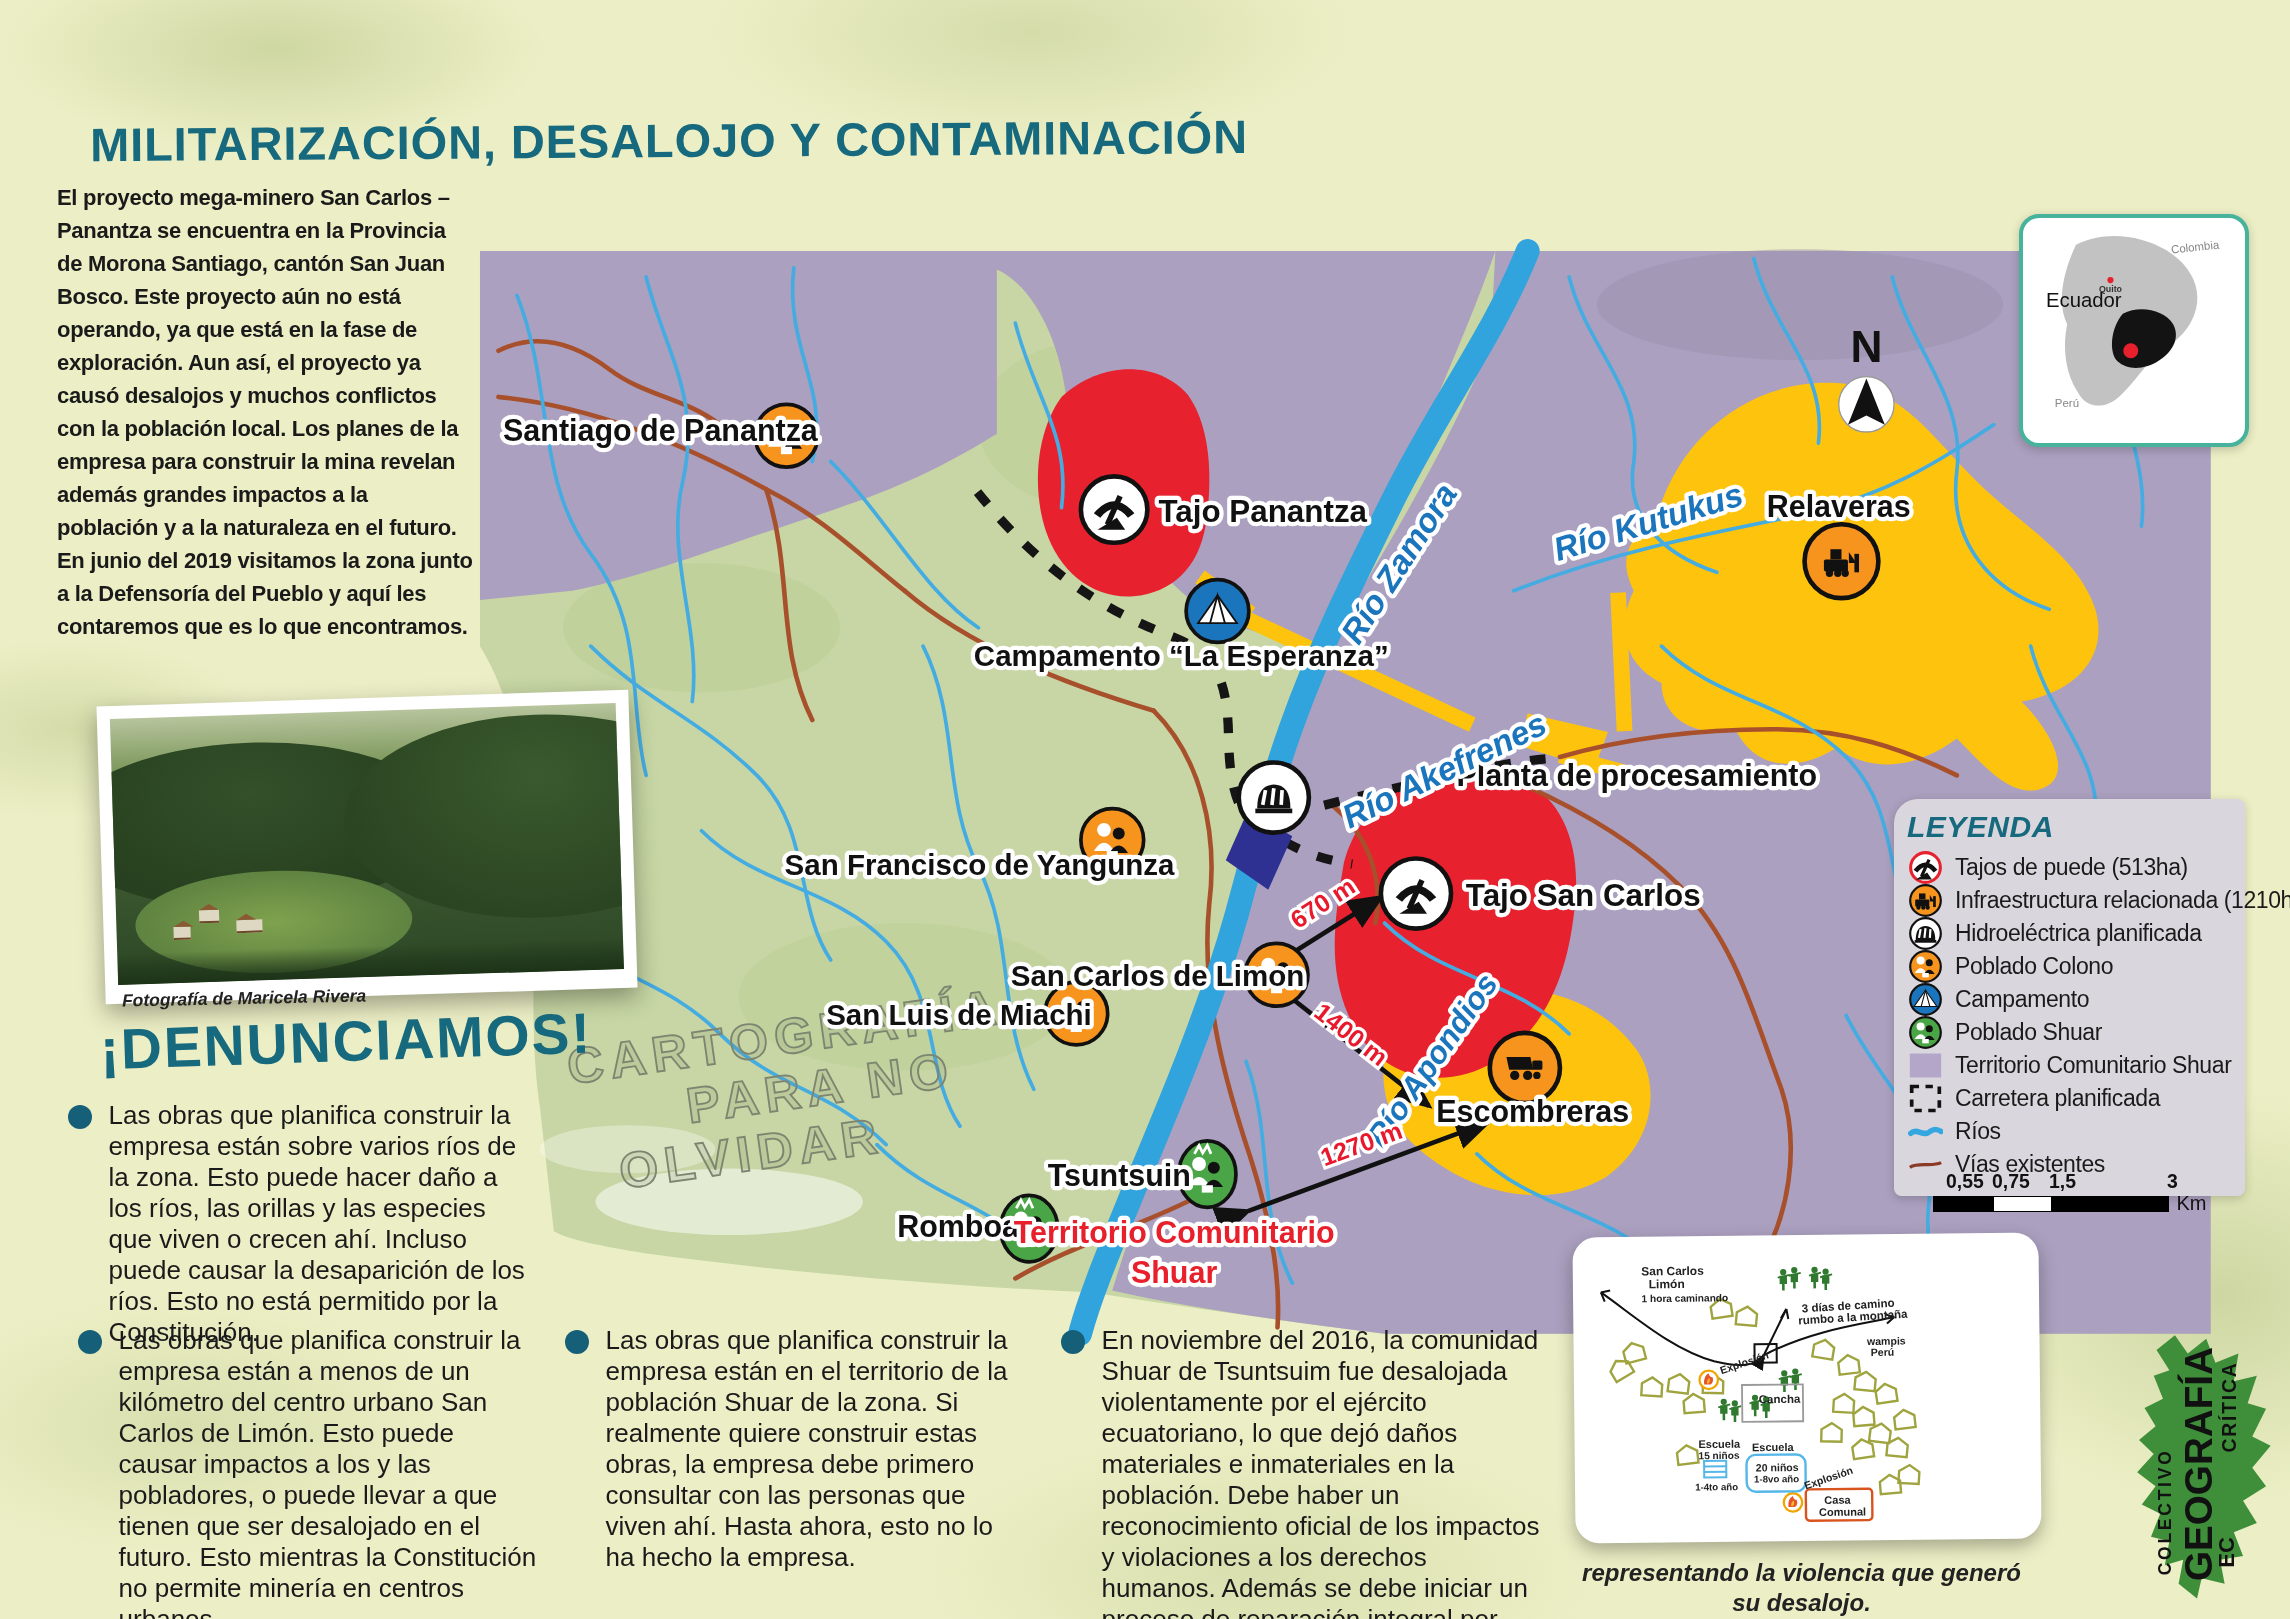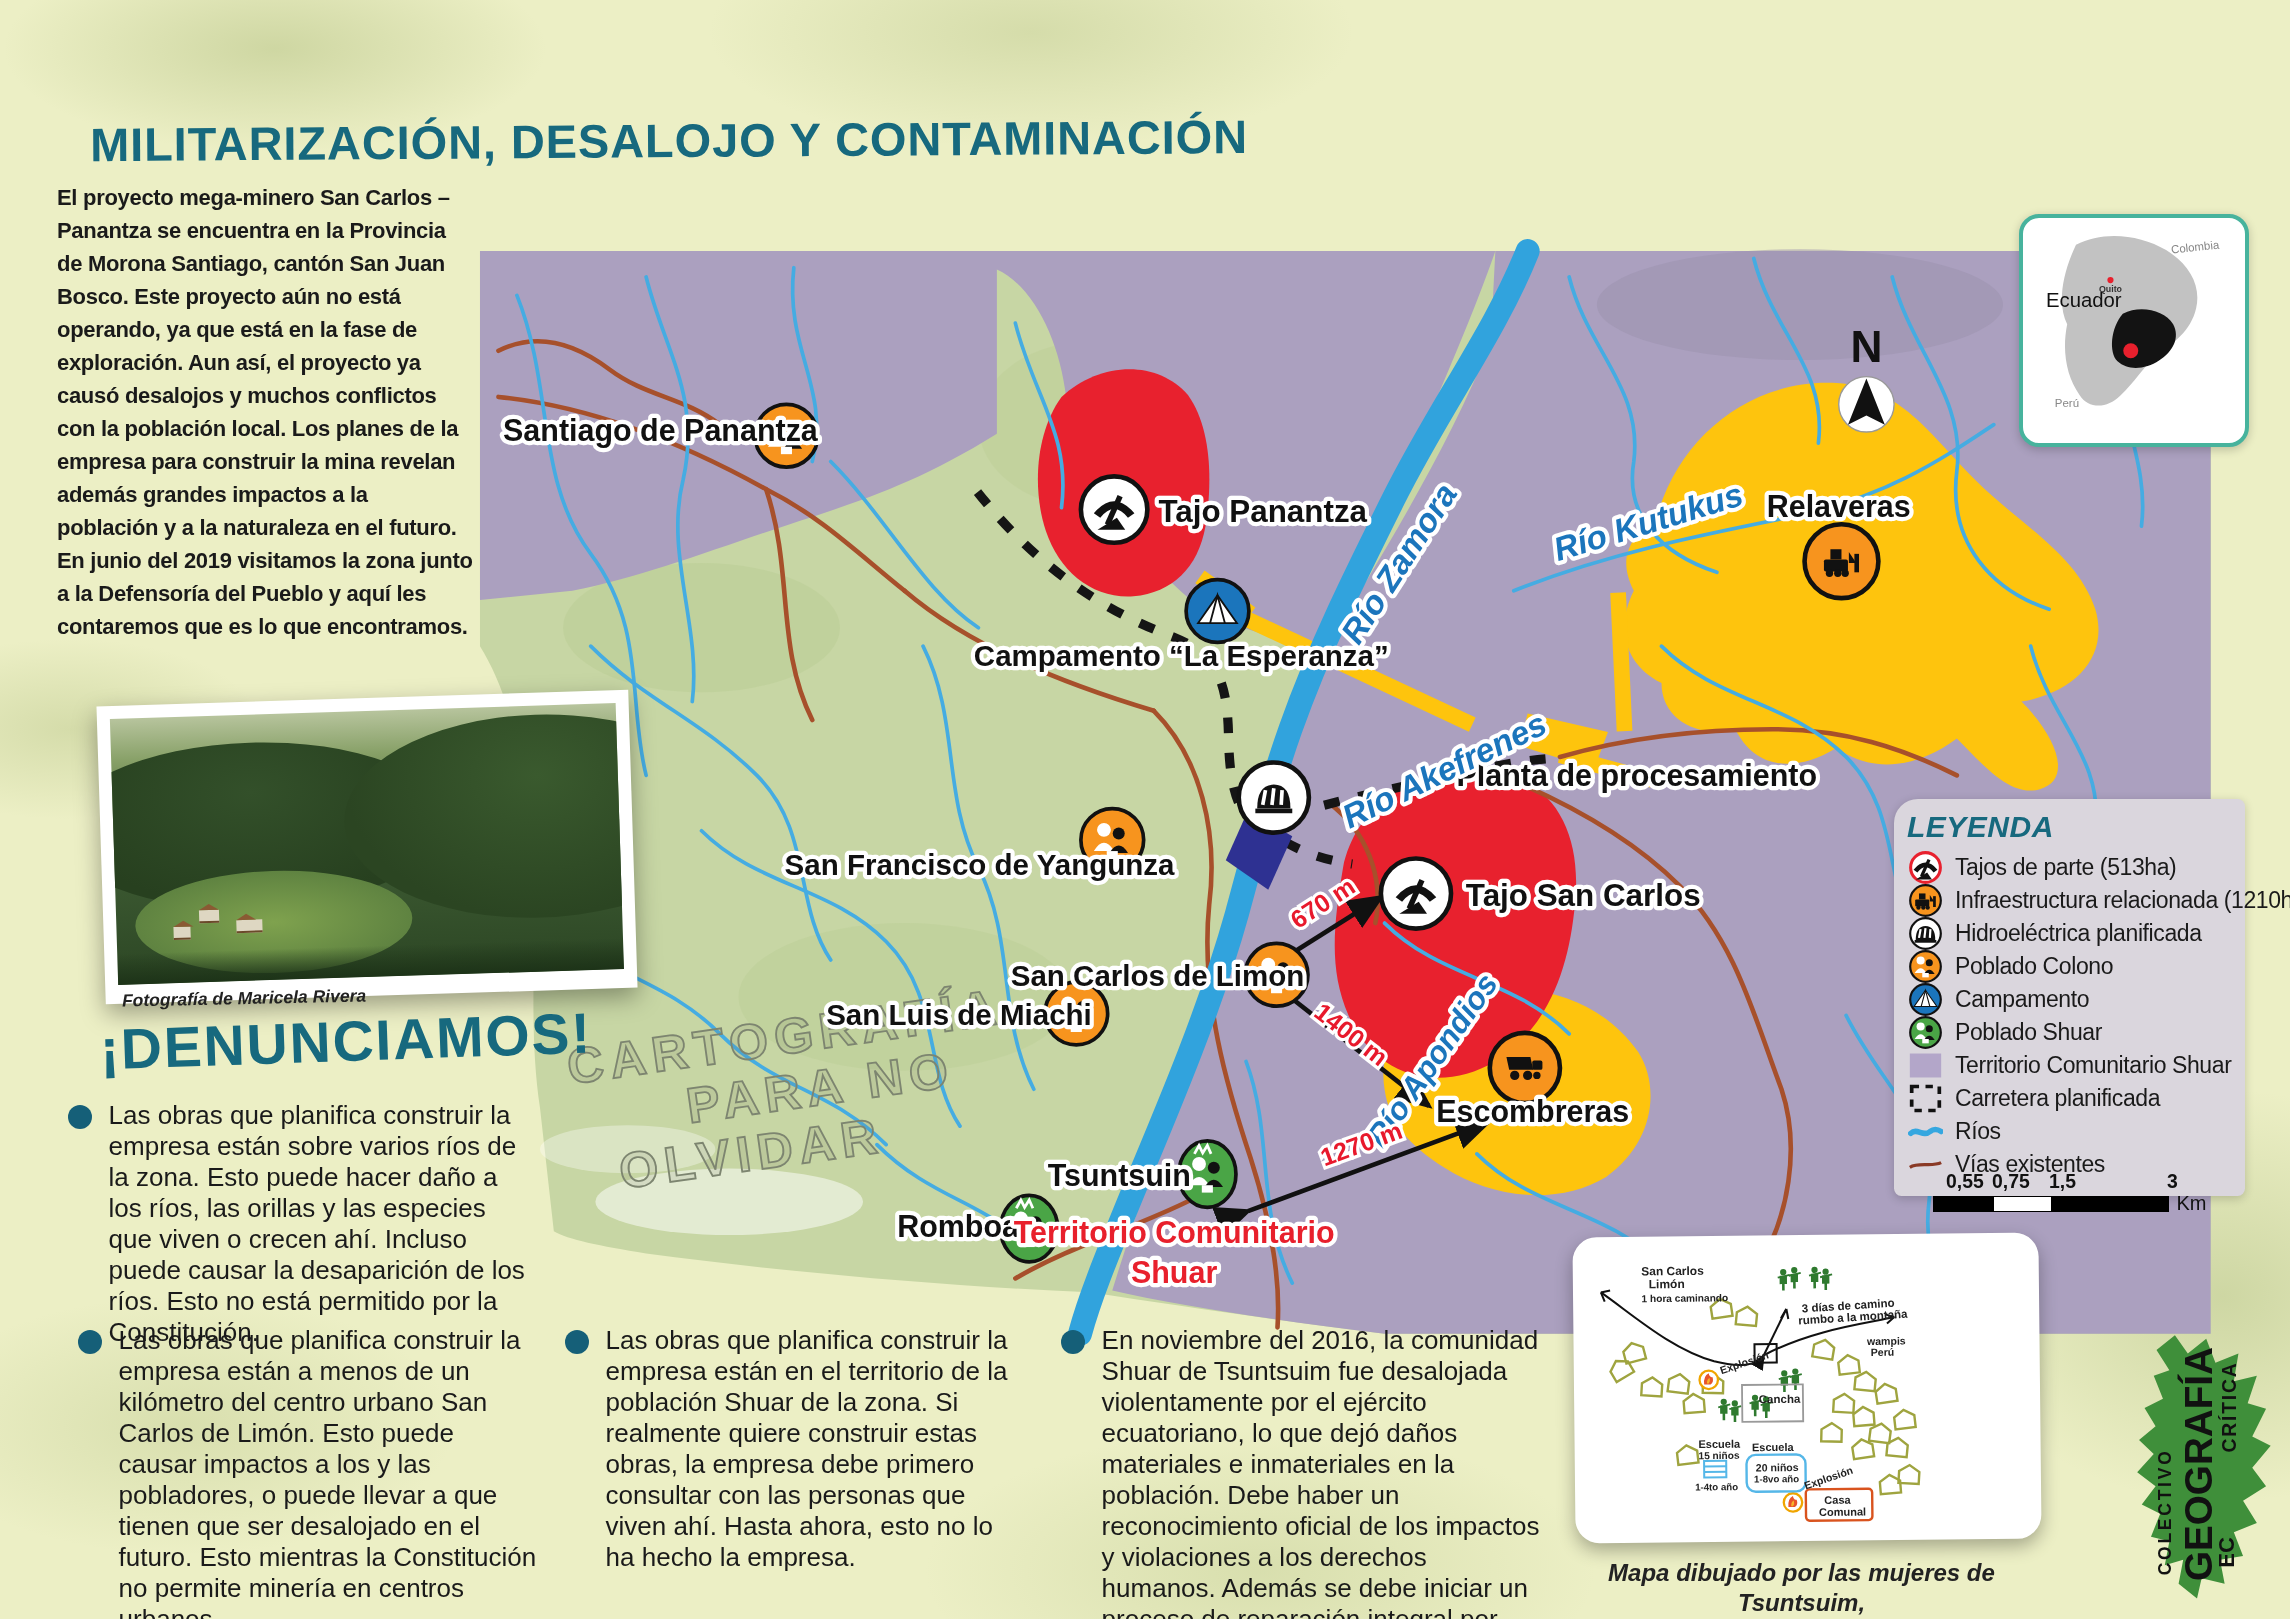--- a/index.html
+++ b/index.html
@@ -360,21 +360,21 @@
 
   <div class="legend">
     <h3>LEYENDA</h3>
     <div class="leg-row">
       <span class="leg-ico">
         <svg width="35" height="35" viewBox="-20 -20 40 40">
             <circle r="17" fill="#fff" stroke="#e8212e" stroke-width="3.5"></circle>
             <use href="#miner" transform="scale(0.62)"></use>
           </svg>
       </span>
-        <span class="leg-label">Tajos de parte (513ha)</span>
+        <span class="leg-label">Tajos de puede (513ha)</span>
     </div>
     <div class="leg-row">
       <span class="leg-ico">
         <svg width="35" height="35" viewBox="-20 -20 40 40">
             <circle r="17.5" fill="#f7941e" stroke="#111" stroke-width="2.5"></circle>
             <use href="#dozer" transform="scale(0.62)"></use>
           </svg>
       </span>
         <span class="leg-label">Infraestructura relacionada (1210ha)</span>
     </div>
@@ -549,21 +549,20 @@
         <text x="192" y="234" font-size="12">Escuela</text>
         <text x="196" y="256" font-size="11.5">20 niños</text>
         <text x="194" y="268" font-size="10.5">1-8vo año</text>
         <text x="250" y="276" font-size="11.5" transform="rotate(-18 250 276)">Explosión</text>
         <text x="270" y="292" font-size="12">Casa</text>
         <text x="264" y="305" font-size="12">Comunal</text>
       </g>
     </svg>
   </div>
   <div class="drawing-caption">
-    <div>Mapa dibujado por las mujeres de Tsuntsuim,</div>
     <div>representando la violencia que generó su desalojo.</div>
   </div>
 
   <svg class="logo" viewBox="0 0 189 337">
     <path d="M44,44 L64,28 L78,48 L98,32 L108,58 L133,48 L128,78 L153,72 L143,102 L163,108 L148,138 L168,148 L148,172 L163,192 L138,208 L153,232 L128,242 L138,268 L113,272 L118,298 L93,292 L88,314 L68,298 L73,272 L53,278 L58,252 L38,247 L48,222 L28,212 L43,192 L23,177 L41,157 L25,142 L43,127 L31,107 L51,97 L41,72 L58,66 Z" fill="#3f8f3a"></path>
     <g transform="translate(94,168) rotate(-90)" fill="#111" text-anchor="middle">
       <text x="-52" y="-34" font-size="19" font-weight="700" letter-spacing="3">COLECTIVO</text>
       <text x="0" y="10" font-size="42" font-weight="900">GEOGRAFÍA</text>
       <text x="62" y="36" font-size="21" font-weight="700" letter-spacing="2">CRÍTICA</text>
       <text x="-96" y="34" font-size="24" font-weight="900">EC</text>

